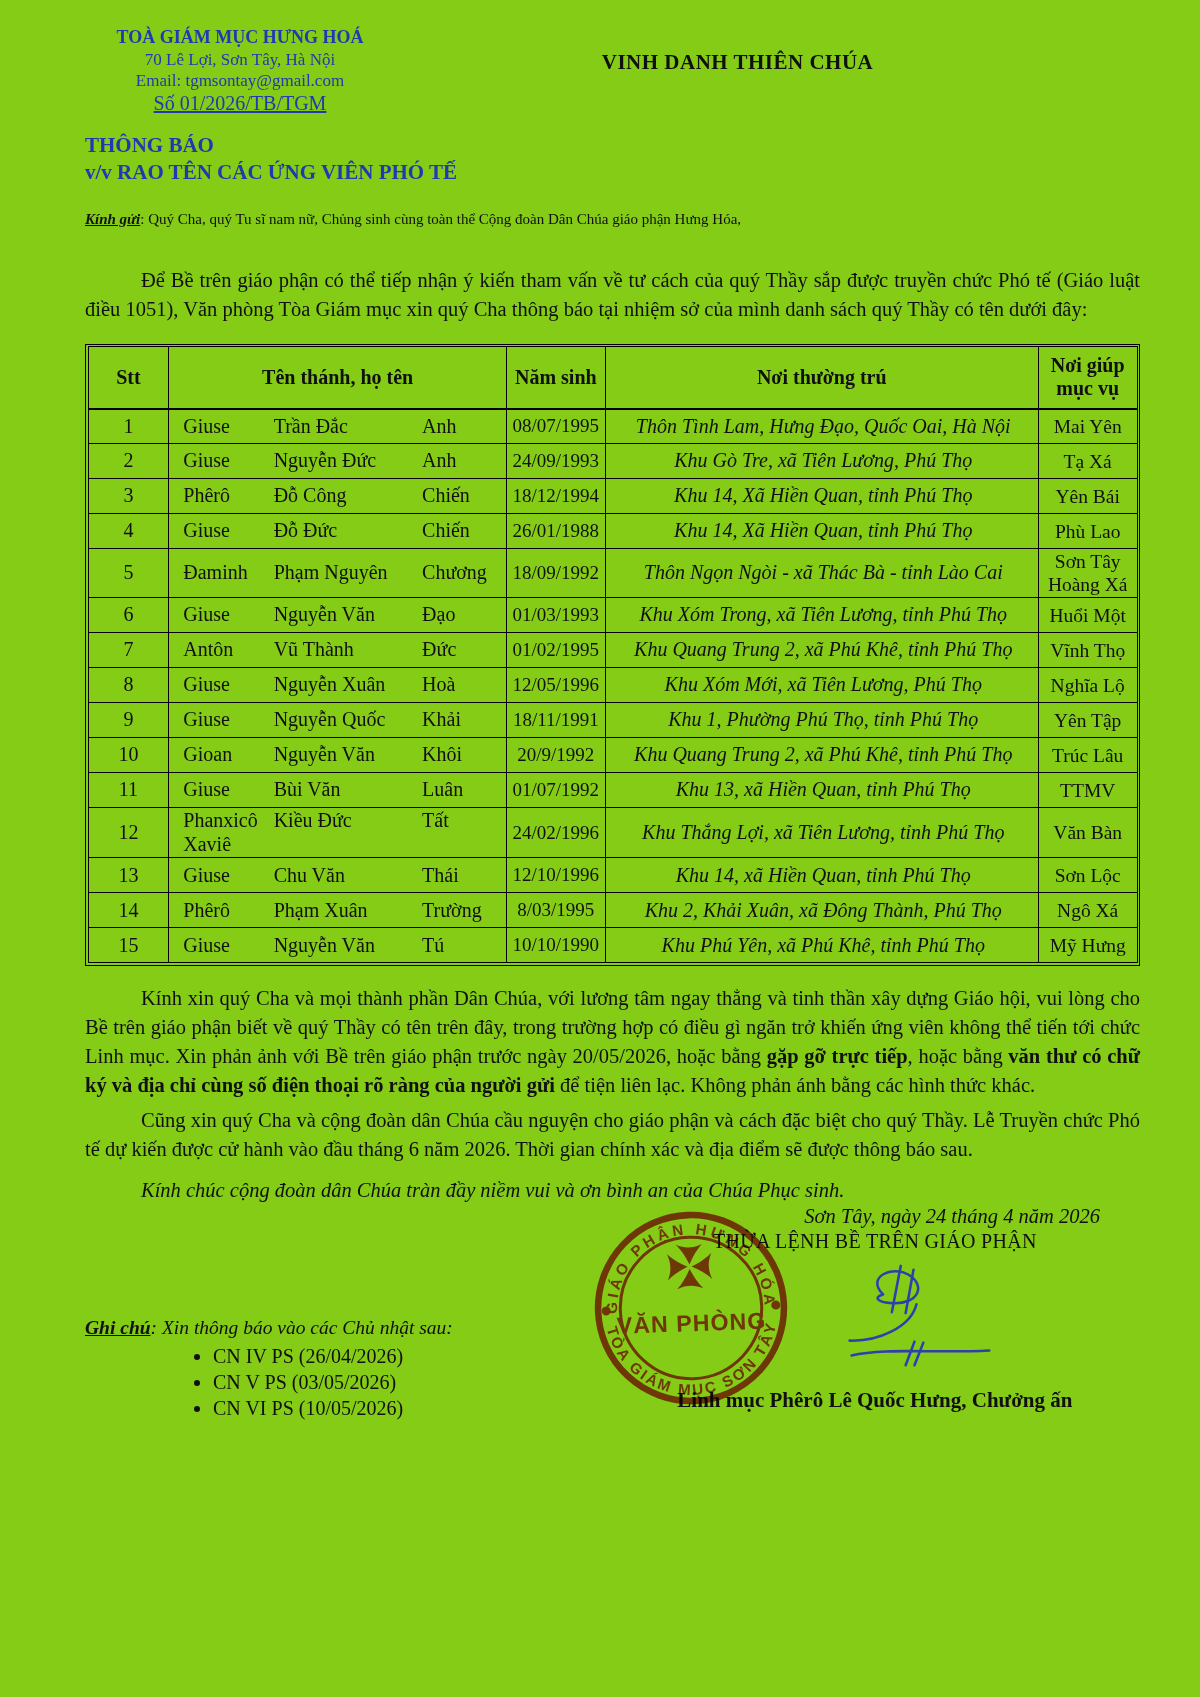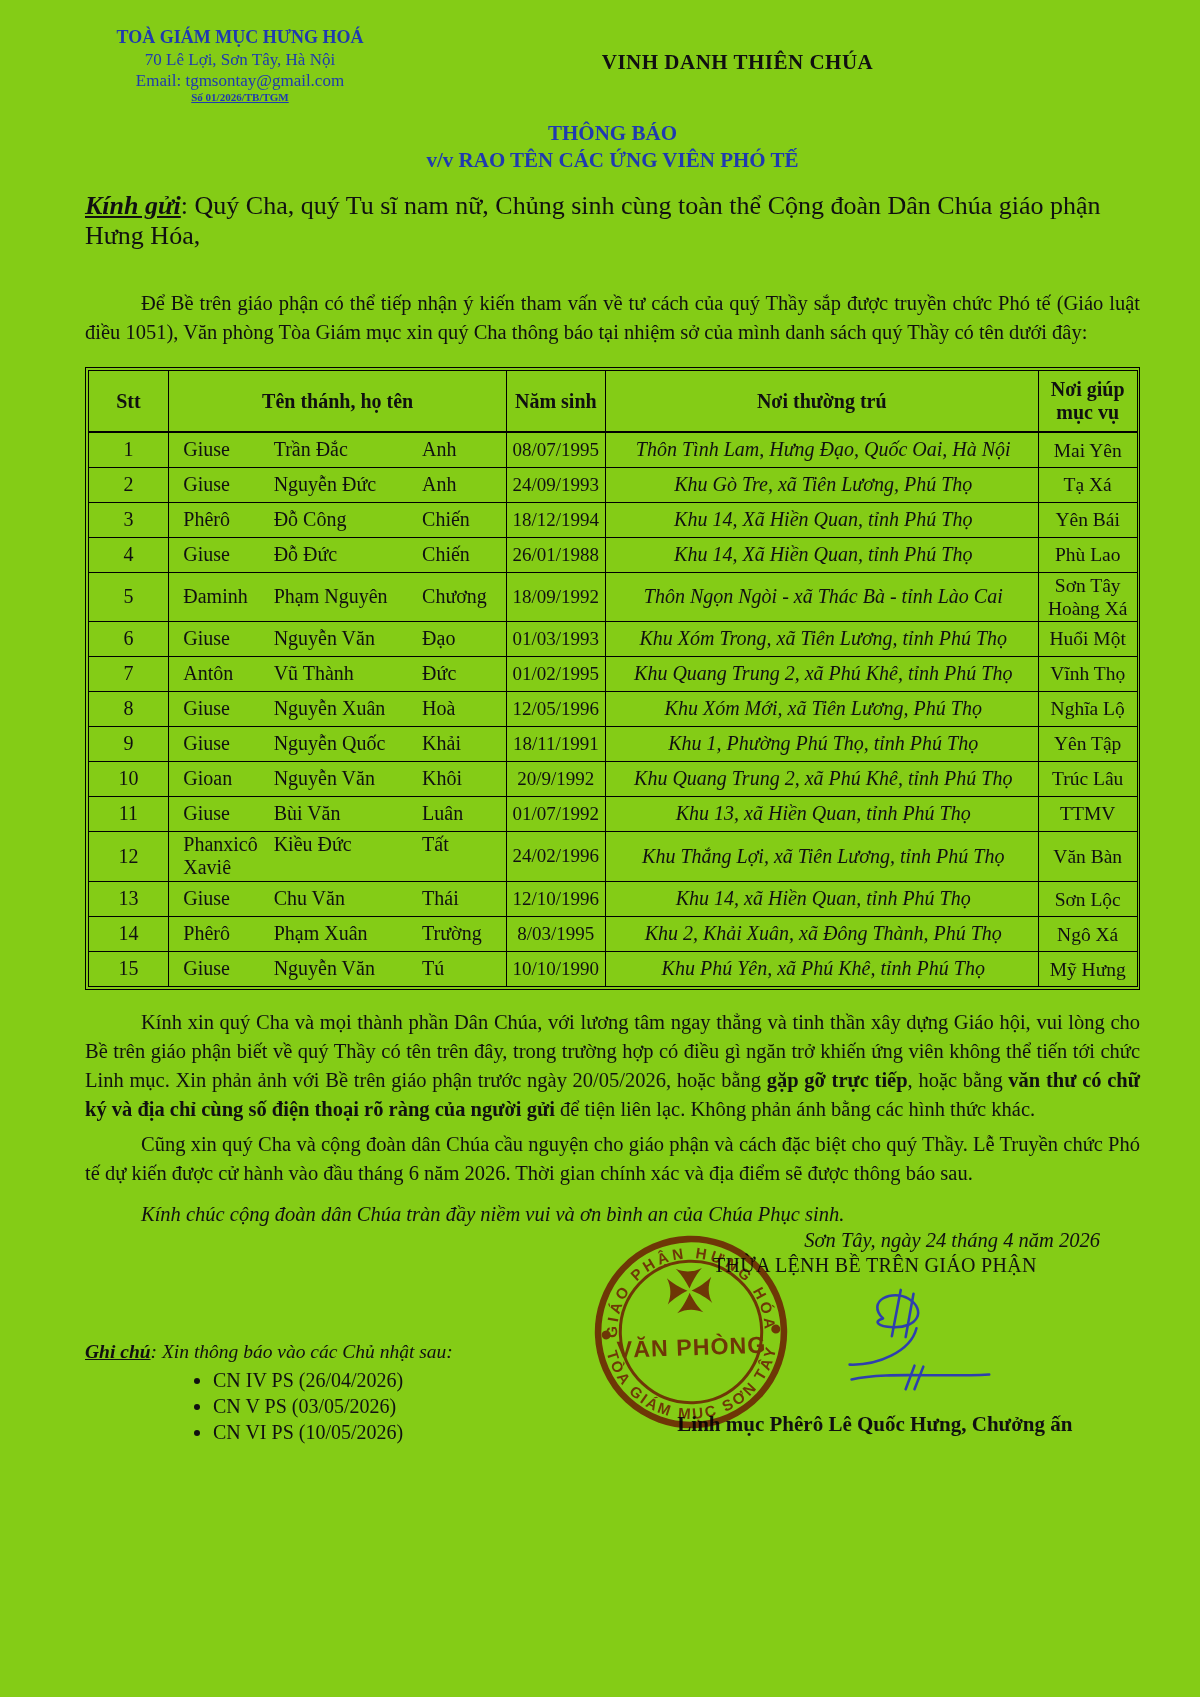--- a/index.html
+++ b/index.html
@@ -9,29 +9,29 @@
     font-family:"Liberation Serif","DejaVu Serif",serif; color:#101010;
     position:relative; overflow:hidden;
   }
   .content { padding:26px 60px 0 85px; }
 
   
   .letterhead { display:flex; align-items:flex-start; }
   .lh-left { width:310px; text-align:center; color:var(--blue); line-height:1.26; }
   .lh-org { font-weight:bold; font-size:18px; }
   .lh-addr, .lh-email { font-size:17px; }
-  .lh-ref { font-size:11px; font-weight:bold; text-decoration:underline; }
+  .lh-ref { font-size:20px; font-weight:normal; text-decoration:underline; }
   .lh-right { flex:1; text-align:center; padding-top:24px; padding-right:60px; }
   .motto { font-weight:bold; font-size:21px; letter-spacing:.5px; }
 
-  .doc-title { text-align:center; margin-top:16px; color:var(--blue); font-weight:bold; }
+  .doc-title { margin-top:16px; color:var(--blue); font-weight:bold; }
   .doc-title .t1 { font-size:21px; }
   .doc-title .t2 { font-size:21px; margin-top:2px; }
 
-  .salutation { margin-top:18px; font-size:26px; }
+  .salutation { margin-top:26px; font-size:15px; }
   .salutation .kg { font-weight:bold; font-style:italic; text-decoration:underline; }
 
   p.body-par { margin-top:18px; font-size:20.5px; line-height:29px; text-align:justify; text-indent:56px; }
   p.intro-par { margin-top:38px; }
 
   
   .table-wrap { margin-top:20px; border:1.5px solid #000; padding:1.5px; }
   table { width:100%; border-collapse:collapse; table-layout:fixed;padding-left:8px; }
   th, td { border:1px solid #000; font-size:20px; vertical-align:middle; }
   th { font-weight:bold; text-align:center; height:62px; line-height:1.15; }

